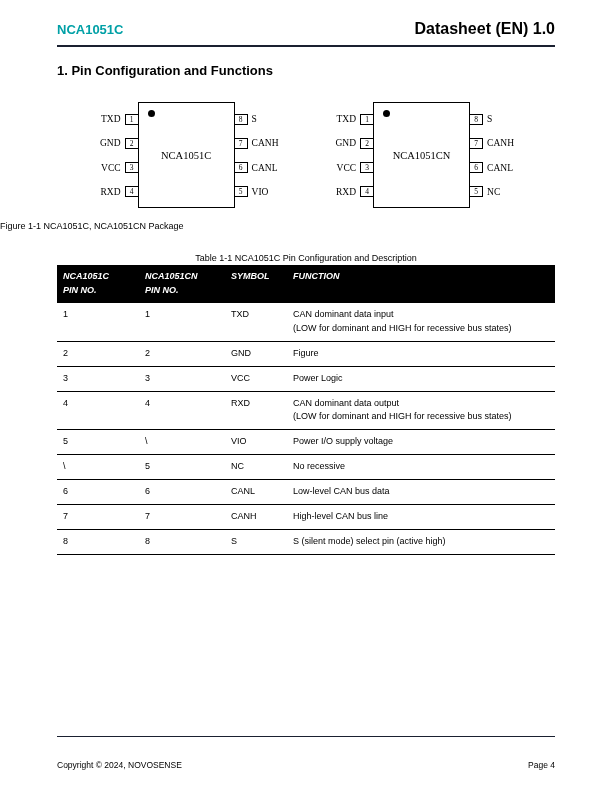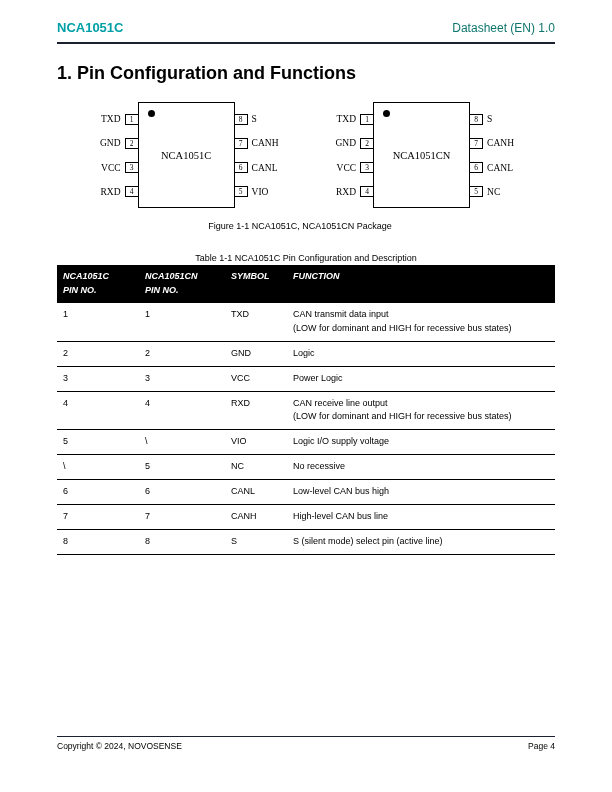--- a/index.html
+++ b/index.html
@@ -12,26 +12,26 @@
     overflow:hidden;
   }
   
   .page-header {
     position:absolute; top:20px; left:57px; right:57px;
     display:flex; justify-content:space-between; align-items:baseline;
     padding-bottom:7px;
     border-bottom:2px solid #1a2030;
   }
   .doc-title { font-size:13px; font-weight:bold; color:#00A0A6; }
-  .doc-subtitle { font-size:12px; font-weight:normal; color:#0f766e; }
+  .doc-subtitle { font-size:16px; font-weight:bold; color:#000000; }
 
   
   .section-title {
     position:absolute; top:63px; left:57px;
-    font-size:18px; font-weight:bold;
+    font-size:13px; font-weight:bold;
   }
 
   
   .packages-row {
     position:absolute; top:102px; left:100px; right:98px;
     display:flex; justify-content:space-between;
   }
   .package { display:flex; align-items:stretch; }
   .chip-body {
     width:95px; height:104px;
@@ -58,21 +58,21 @@
     font-family:"Liberation Serif", serif; font-size:7.5px;
     display:flex; align-items:center; justify-content:center;
     background:#fff;
   }
   .pin-col.left  .pin-box { margin-left:4px;  margin-right:-1px; position:relative; z-index:1; }
   .pin-col.right .pin-box { margin-right:4px; margin-left:-1px;  position:relative; z-index:1; }
   .pin-label { font-family:"Liberation Serif", serif; font-size:9.5px; }
 
   .figure-caption {
     position:absolute; top:221px; left:0; right:12px;
-    text-align:center; font-size:9px;
+    text-align:left; font-size:9px;
   }
 
   
   .table-caption {
     position:absolute; top:253px; left:0; right:0;
     text-align:center; font-size:9px;
   }
   table.pin-table {
     position:absolute; top:265px; left:57px;
     width:498px; border-collapse:collapse;
@@ -93,21 +93,21 @@
   .col-pin1   { width:82px; }
   .col-pin2   { width:86px; }
   .col-symbol { width:62px; }
   .col-function { width:268px; }
   .fn-line { display:block; }
 
   
   .page-footer {
     position:absolute; top:736px; left:57px; right:57px;
     border-top:1.5px solid #1a2030;
-    padding-top:4px;
+    padding-top:23px;
     display:flex; justify-content:space-between;
     font-size:8.5px;
   }
 </style>
 </head>
 <body>
 
 <div class="page-header">
   <span class="doc-title">NCA1051C</span>
   <span class="doc-subtitle">Datasheet (EN) 1.0</span>
@@ -230,87 +230,87 @@
           <div>FUNCTION</div>
         </th>
       </tr>
   </thead>
   <tbody>
       <tr>
         <td>1</td>
         <td>1</td>
         <td>TXD</td>
         <td>
-          <span class="fn-line">CAN transmit data input</span>
+          <span class="fn-line">CAN dominant data input</span>
           <span class="fn-line">(LOW for dominant and HIGH for recessive bus states)</span>
         </td>
       </tr>
       <tr>
         <td>2</td>
         <td>2</td>
         <td>GND</td>
         <td>
-          <span class="fn-line">Logic</span>
+          <span class="fn-line">Figure</span>
         </td>
       </tr>
       <tr>
         <td>3</td>
         <td>3</td>
         <td>VCC</td>
         <td>
           <span class="fn-line">Power Logic</span>
         </td>
       </tr>
       <tr>
         <td>4</td>
         <td>4</td>
         <td>RXD</td>
         <td>
-          <span class="fn-line">CAN receive line output</span>
+          <span class="fn-line">CAN dominant data output</span>
           <span class="fn-line">(LOW for dominant and HIGH for recessive bus states)</span>
         </td>
       </tr>
       <tr>
         <td>5</td>
         <td>\</td>
         <td>VIO</td>
         <td>
-          <span class="fn-line">Logic I/O supply voltage</span>
+          <span class="fn-line">Power I/O supply voltage</span>
         </td>
       </tr>
       <tr>
         <td>\</td>
         <td>5</td>
         <td>NC</td>
         <td>
           <span class="fn-line">No recessive</span>
         </td>
       </tr>
       <tr>
         <td>6</td>
         <td>6</td>
         <td>CANL</td>
         <td>
-          <span class="fn-line">Low-level CAN bus high</span>
+          <span class="fn-line">Low-level CAN bus data</span>
         </td>
       </tr>
       <tr>
         <td>7</td>
         <td>7</td>
         <td>CANH</td>
         <td>
           <span class="fn-line">High-level CAN bus line</span>
         </td>
       </tr>
       <tr>
         <td>8</td>
         <td>8</td>
         <td>S</td>
         <td>
-          <span class="fn-line">S (silent mode) select pin (active line)</span>
+          <span class="fn-line">S (silent mode) select pin (active high)</span>
         </td>
       </tr>
     </tbody>
 </table>
 
 <div class="page-footer">
   <span>Copyright © 2024, NOVOSENSE</span>
   <span>Page 4</span>
 </div>
 

